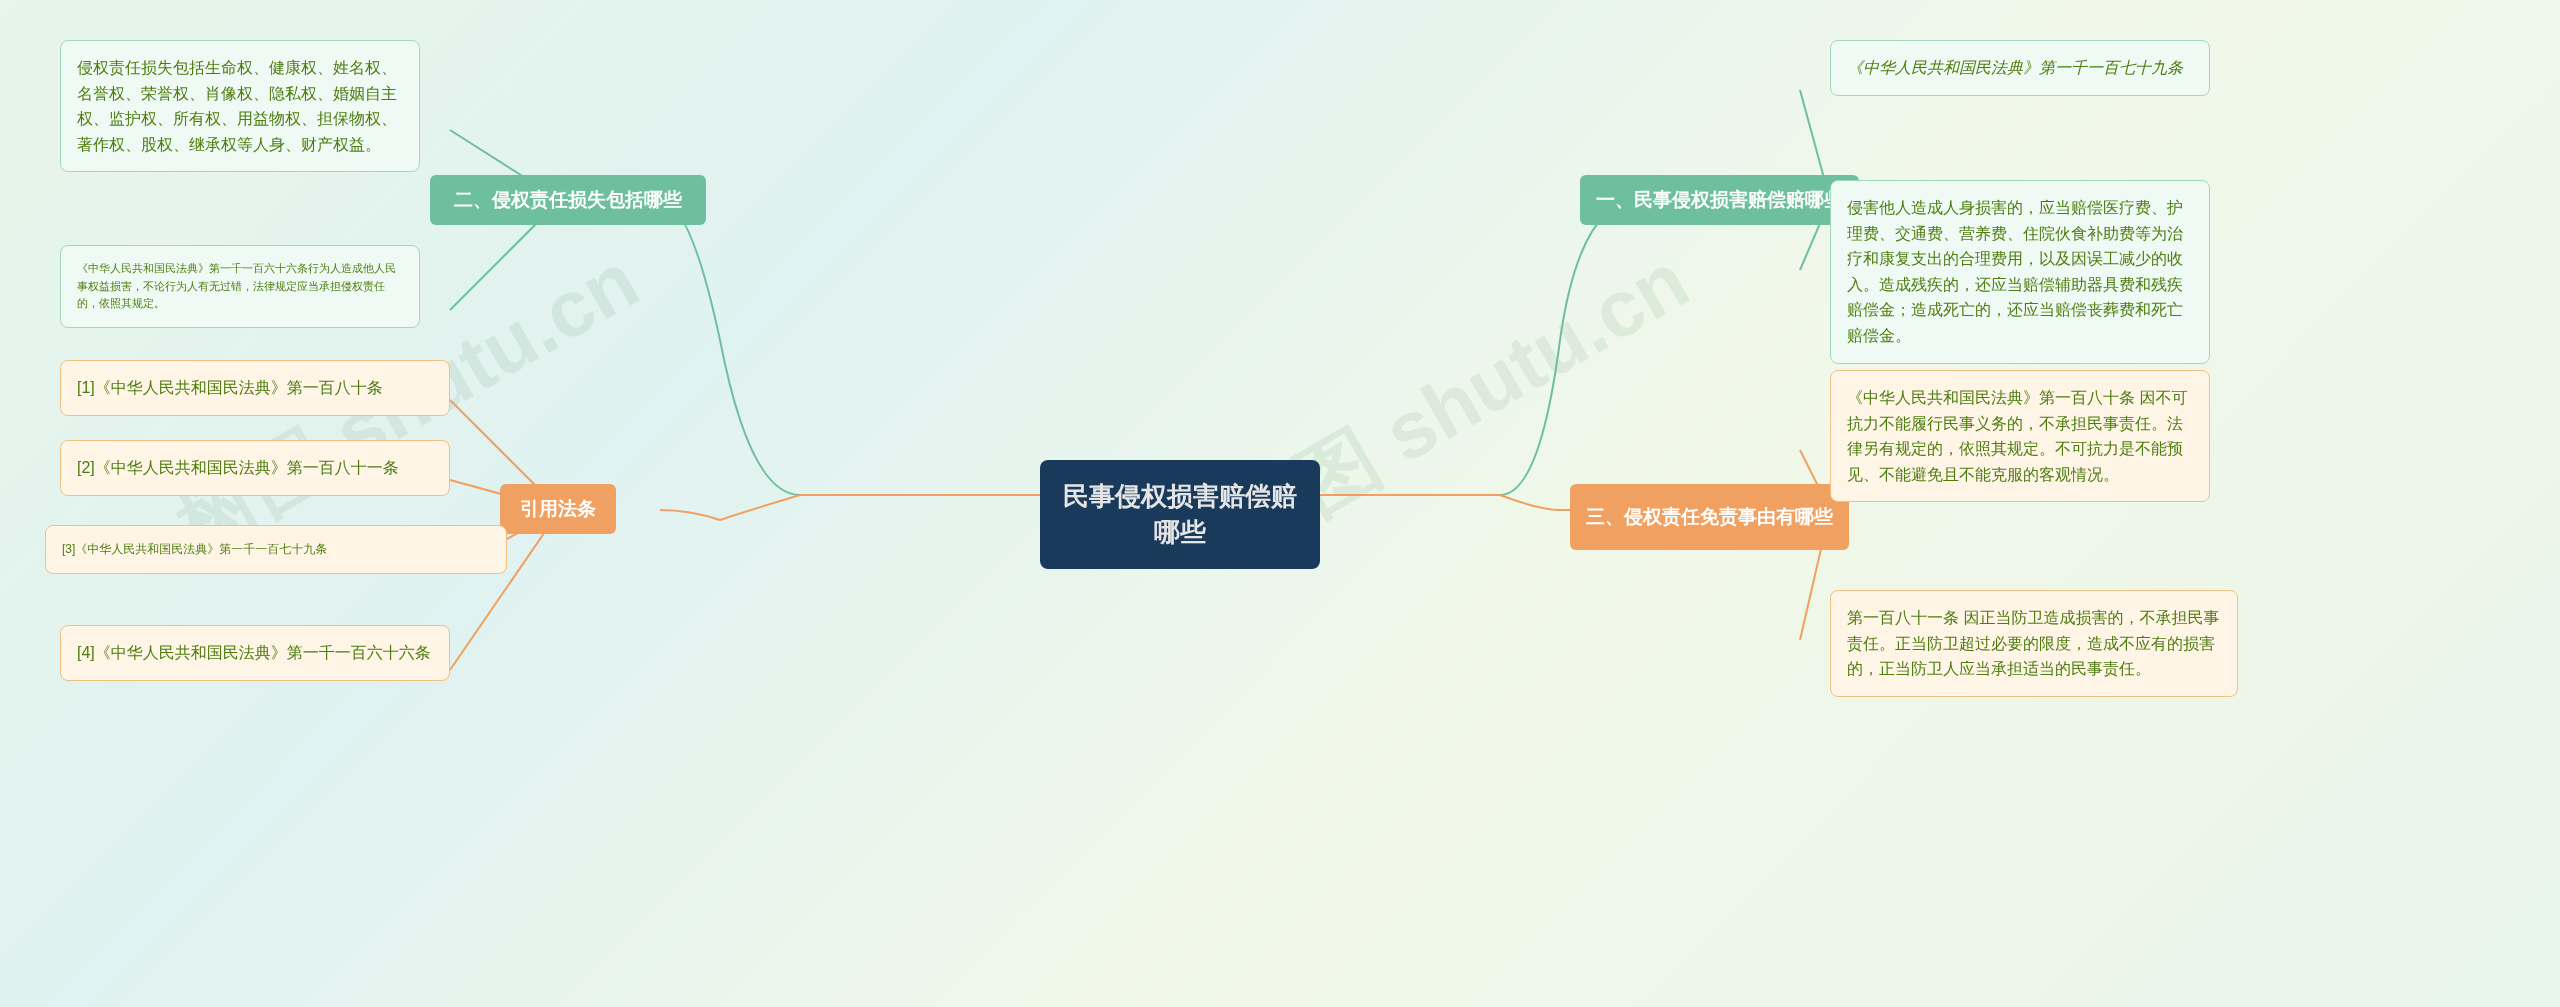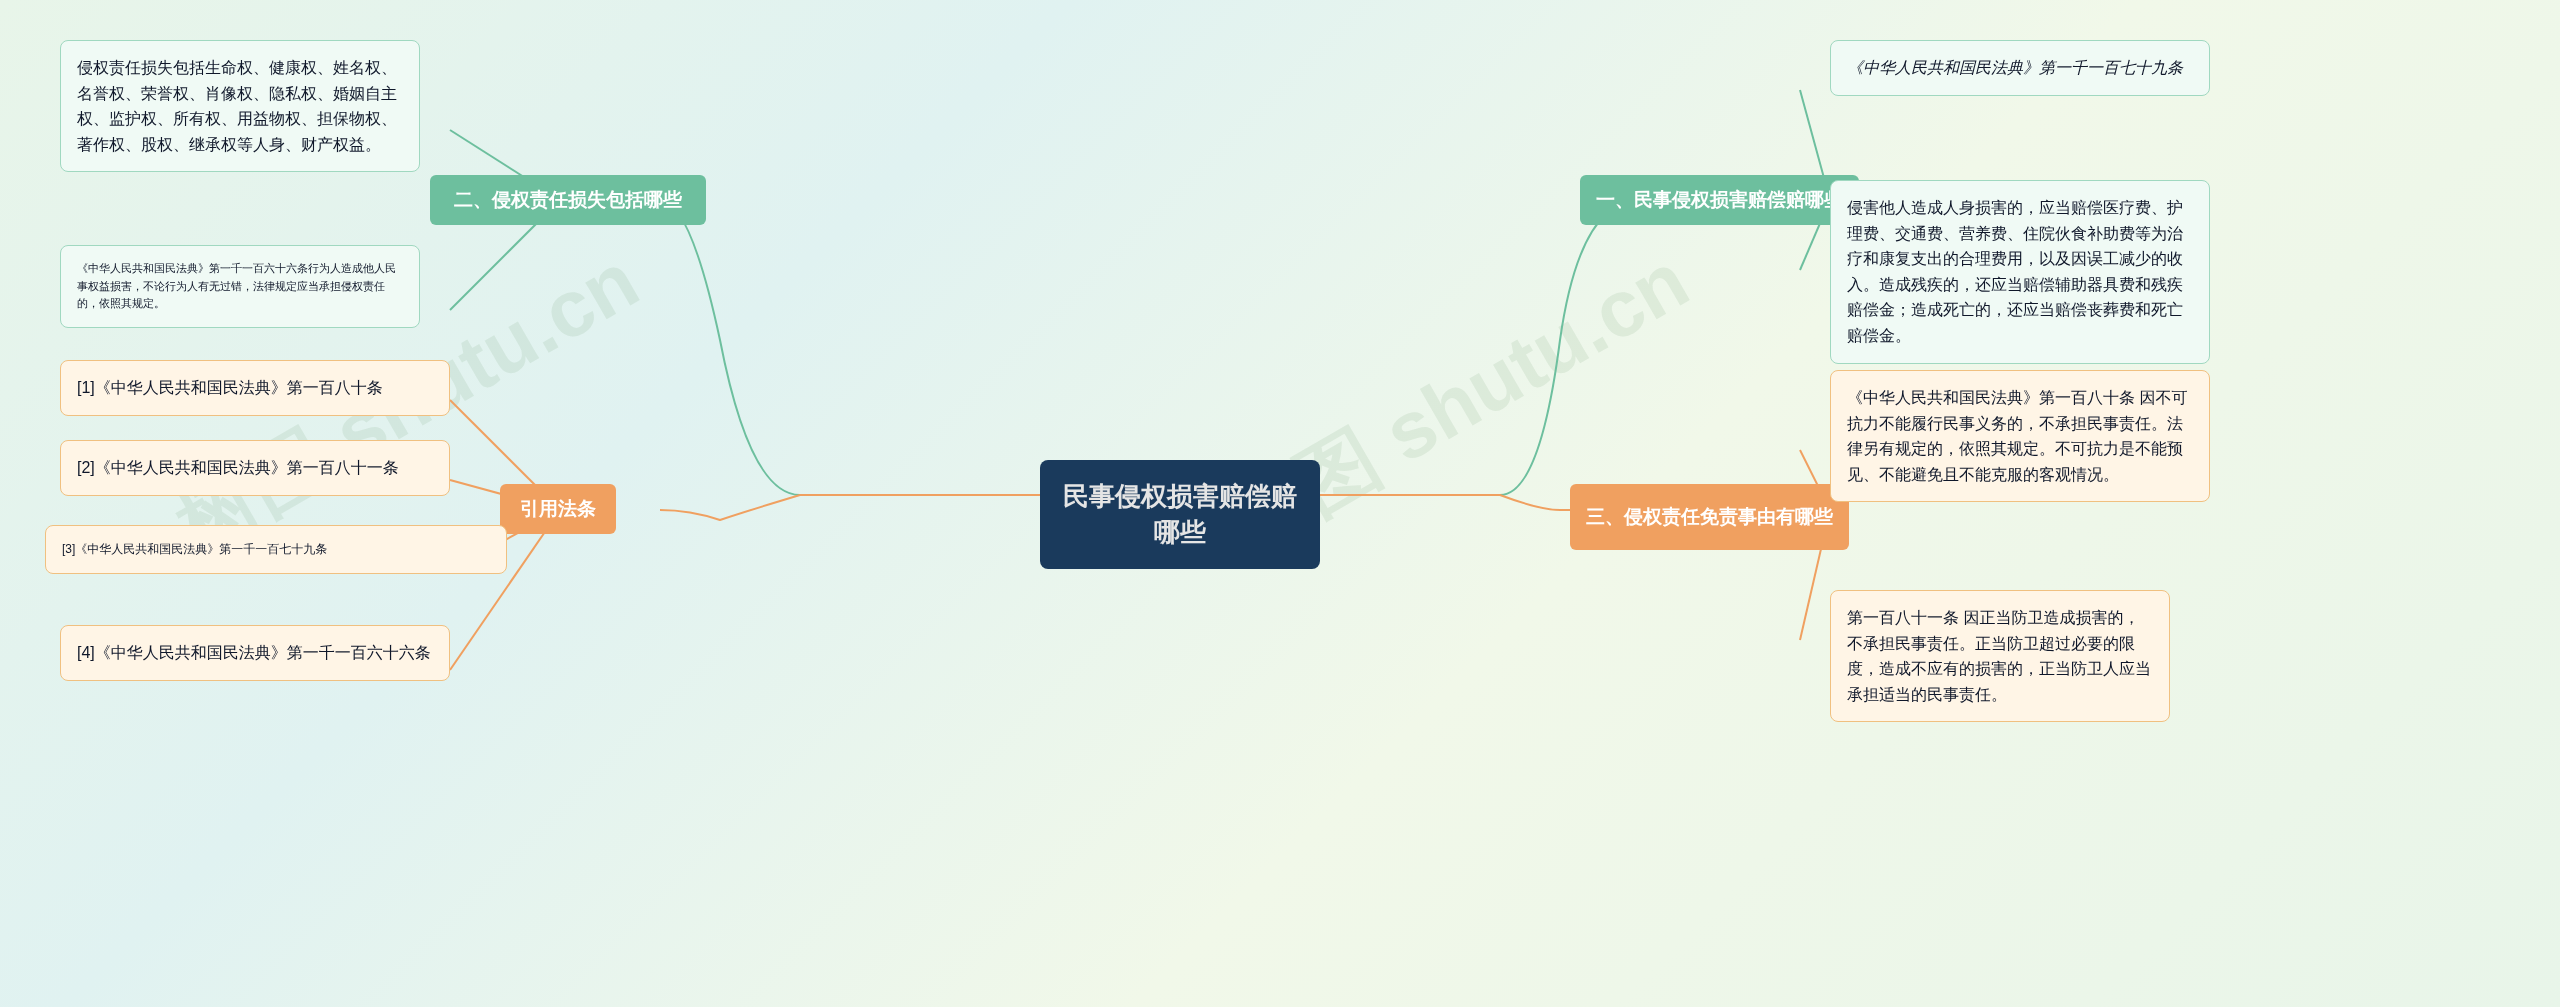--- a/index.html
+++ b/index.html
@@ -67,21 +67,21 @@
     }
 
     
     .leaf-node {
       position: absolute;
       background: white;
       border-radius: 8px;
       padding: 14px 16px;
       font-size: 17px;
       line-height: 1.6;
-      color: #0f172a;
+      color: #4d7c0f;
       border: 1px solid #e0e0e0;
     }
 
     .leaf-node-orange {
       background: #fff5e6;
       border: 1px solid #f0c080;
     }
 
     .leaf-node-green {
       background: #f0faf5;
@@ -186,17 +186,17 @@
   </div>
 
   <div class="branch-node branch-orange" style="left:1570px; top:484px; font-size:19px; padding:20px 16px; white-space:nowrap;">
     <span>三、侵权责任免责事由有哪些</span>
   </div>
 
   <div class="leaf-node leaf-node-orange" style="left:1830px; top:370px; width:380px; font-size:16px; line-height:1.6;">
     <span>《中华人民共和国民法典》第一百八十条 因不可抗力不能履行民事义务的，不承担民事责任。法律另有规定的，依照其规定。不可抗力是不能预见、不能避免且不能克服的客观情况。</span>
   </div>
 
-  <div class="leaf-node leaf-node-orange" style="left:1830px; top:590px; width:340px; font-size:16px; line-height:1.6;">
+  <div class="leaf-node leaf-node-orange" style="left:1830px; top:590px; width:408px; font-size:16px; line-height:1.6;">
     <span>第一百八十一条 因正当防卫造成损害的，不承担民事责任。正当防卫超过必要的限度，造成不应有的损害的，正当防卫人应当承担适当的民事责任。</span>
   </div>
 
 </div>
 
 </body></html>

